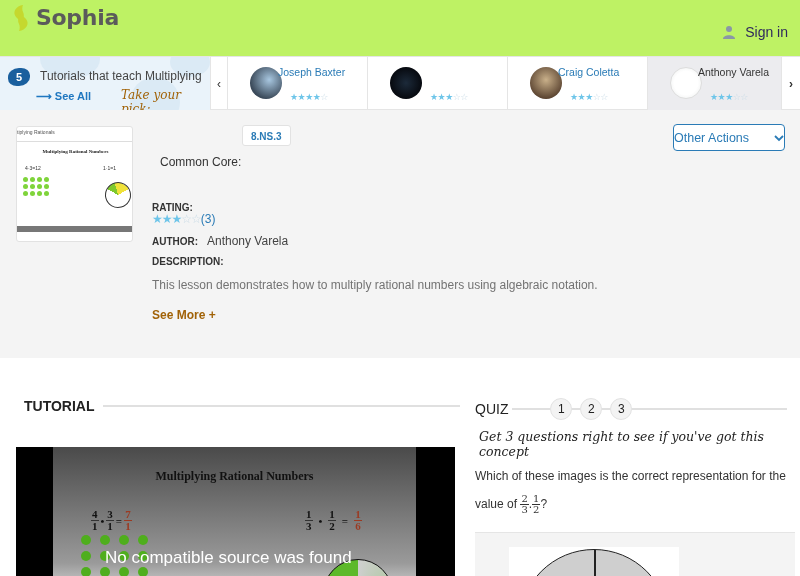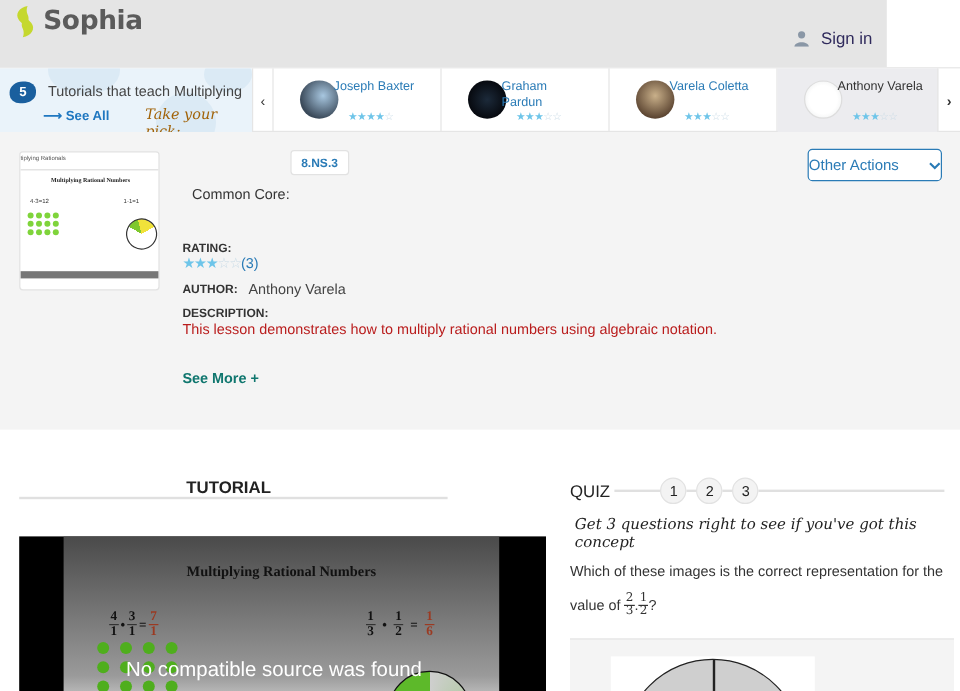--- a/index.html
+++ b/index.html
@@ -1,17 +1,17 @@
 <!DOCTYPE html>
 <html><head>
 <meta charset="utf-8">
 <style>
   * { box-sizing: border-box; margin: 0; padding: 0; }
   html, body { width: 800px; height: 576px; overflow: hidden; background: #fff; font-family: "Liberation Sans", sans-serif; color: #333; }
-  .header { position: absolute; left: 0; top: 0; width: 739px; height: 56px; background: #e5e5e5; }
+  .header { position: absolute; left: 0; top: 0; width: 800px; height: 56px; background: #bef264; }
   .logo { position: absolute; left: 10px; top: 4px; display: flex; align-items: center; }
   .logo-mark { width: 22px; height: 26px; position: relative; }
   .logo-text { font-family: "DejaVu Sans", sans-serif; font-weight: bold; font-size: 22px; color: #5b5b5b; margin-left: 4px; letter-spacing: -0.3px; }
   .signin { position: absolute; right: 12px; top: 24px; display: flex; align-items: center; font-size: 14px; font-weight: normal; color: #2f2a5c; cursor: pointer; }
   .signin .user-icon { width: 14px; height: 14px; margin-right: 9px; position: relative; }
 
   .carousel { position: absolute; left: 0; top: 56px; width: 800px; height: 54px; border-top: 1px solid #e5e5e5; border-bottom: 1px solid #e5e5e5; background: #fff; }
   .intro { position: absolute; left: 0; top: 0; width: 210px; height: 53px; background: #eaf3fa; overflow: hidden; }
   .intro .blob { position: absolute; border-radius: 50%; background: #dbeaf5; }
   .intro .badge { position: absolute; left: 8px; top: 11px; width: 22px; height: 18px; background: #1a5f9e; color: #fff; font-size: 11px; font-weight: bold; text-align: center; line-height: 18px; border-radius: 50% 40% 50% 40%; }
@@ -43,22 +43,22 @@
   .thumb .frac2 { position: absolute; left: 86px; top: 38px; font-size: 5px; color: #333; }
 
   .cc-label { position: absolute; left: 160px; top: 19px; font-size: 12px; color: #333; margin-top: 26px; }
   .cc-badge { position: absolute; left: 242px; top: 15px; padding: 0 8px; height: 21px; line-height: 21px; font-size: 10px; font-weight: bold; color: #2a7bb6; background: #fff; border: 1px solid #e2e2e2; border-radius: 3px; cursor: pointer; }
   .page-title { position: absolute; left: 152px; top: 44px; font-family: "DejaVu Serif", serif; font-size: 22px; color: #333; letter-spacing: -0.2px; }
   .other-actions { position: absolute; left: 673px; top: 14px; width: 112px; height: 27px; border: 1px solid #2a7bb6; border-radius: 4px; background: #fff; color: #2a7bb6; font-size: 12.5px; display: flex; align-items: center; justify-content: space-between; gap: 8px; cursor: pointer; }
   .meta-label { position: absolute; left: 152px; font-size: 10px; font-weight: bold; color: #333; }
   .rating-stars { position: absolute; left: 152px; top: 102px; font-size: 12px; letter-spacing: -1px; }
   .rating-count { font-size: 12px; color: #2a7bb6; letter-spacing: 0; }
   .author-val { position: absolute; left: 207px; top: 124px; font-size: 12px; color: #444; }
-  .desc { position: absolute; left: 152px; top: 157px; font-size: 12px; color: #b91c1c; }
-  .seemore { position: absolute; left: 152px; top: 198px; font-size: 12px; font-weight: bold; color: #0f766e; cursor: pointer; }
+  .desc { position: absolute; left: 152px; top: 168px; font-size: 12px; color: #737373; }
+  .seemore { position: absolute; left: 152px; top: 198px; font-size: 12px; font-weight: bold; color: #a16207; cursor: pointer; }
 
   .section-hdr { position: absolute; top: 398px; display: flex; align-items: center; }
   .section-hdr .lbl { font-size: 14px; font-weight: bold; color: #222; }
   .section-hdr .rule { height: 2px; background: #e0e0e0; }
   .quiz-num { width: 22px; height: 22px; border-radius: 50%; background: #f3f3f3; border: 1px solid #e2e2e2; font-size: 12px; color: #222; display: flex; align-items: center; justify-content: center; cursor: pointer; }
   .quiz-hint { position: absolute; left: 479px; top: 429px; font-family: "DejaVu Serif", serif; font-style: italic; font-size: 12.5px; color: #222; }
   .question { position: absolute; left: 475px; top: 462px; width: 320px; font-size: 12px; color: #333; line-height: 28px; }
   .frac { display: inline-block; vertical-align: middle; text-align: center; font-family: "DejaVu Serif", serif; font-size: 10px; line-height: 10px; }
   .frac .num { display: block; border-bottom: 1px solid #333; padding: 0 1px; }
   .frac .den { display: block; }
@@ -121,26 +121,25 @@
     <span>‹</span>
   </div>
 
   <div class="author-card" style="left:228px;">
     <div class="avatar" style="background:radial-gradient(circle at 60% 40%,#a8c7e0,#3b4a5a 70%);"></div>
     <div class="name">Joseph Baxter</div>
     <div class="stars"><span class="star-on">★★★★</span><span class="star-off">☆</span></div>
   </div>
   <div class="author-card" style="left:368px;">
     <div class="avatar" style="background:radial-gradient(circle,#1c2a3a,#05070c 75%);"></div>
-    <div class="name">Graham Pardun</div>
     <div class="stars"><span class="star-on">★★★</span><span class="star-off">☆☆</span></div>
   </div>
   <div class="author-card" style="left:508px;">
     <div class="avatar" style="background:radial-gradient(circle at 50% 40%,#c9b08a,#5a4330 75%);"></div>
-    <div class="name">Varela Coletta</div>
+    <div class="name">Craig Coletta</div>
     <div class="stars"><span class="star-on">★★★</span><span class="star-off">☆☆</span></div>
   </div>
   <div class="author-card active" style="left:648px;width:134px;">
     <div class="avatar" style="background:radial-gradient(circle,#ffffff 55%,#e8eaea);border:1px solid #ddd;"></div>
     <div class="name">Anthony Varela</div>
     <div class="stars"><span class="star-on">★★★</span><span class="star-off">☆☆</span></div>
   </div>
 
   <div class="arrow-btn arrow-right">
     <span style="font-weight:bold;">›</span>
@@ -188,21 +187,21 @@
   <div class="rating-stars">
     <span class="star-on">★★★</span><span class="star-off">☆☆</span><span class="rating-count">(3)</span>
   </div>
   <div class="meta-label" style="top:126px;">AUTHOR:</div>
   <div class="author-val">Anthony Varela</div>
   <div class="meta-label" style="top:146px;">DESCRIPTION:</div>
   <div class="desc">This lesson demonstrates how to multiply rational numbers using algebraic notation.</div>
   <div class="seemore">See More +</div>
 </div>
 
-<div class="section-hdr" style="left:8px;flex-direction:column;">
+<div class="section-hdr" style="left:24px;">
   <span class="lbl">TUTORIAL</span>
   <span class="rule" style="width:357px;margin-left:8px;"></span>
 </div>
 
 <div class="video">
   <div class="slide">
     <div class="s-title">Multiplying Rational Numbers</div>
     <div class="eq1">
       <span class="frac">
           <span class="num">4</span>

